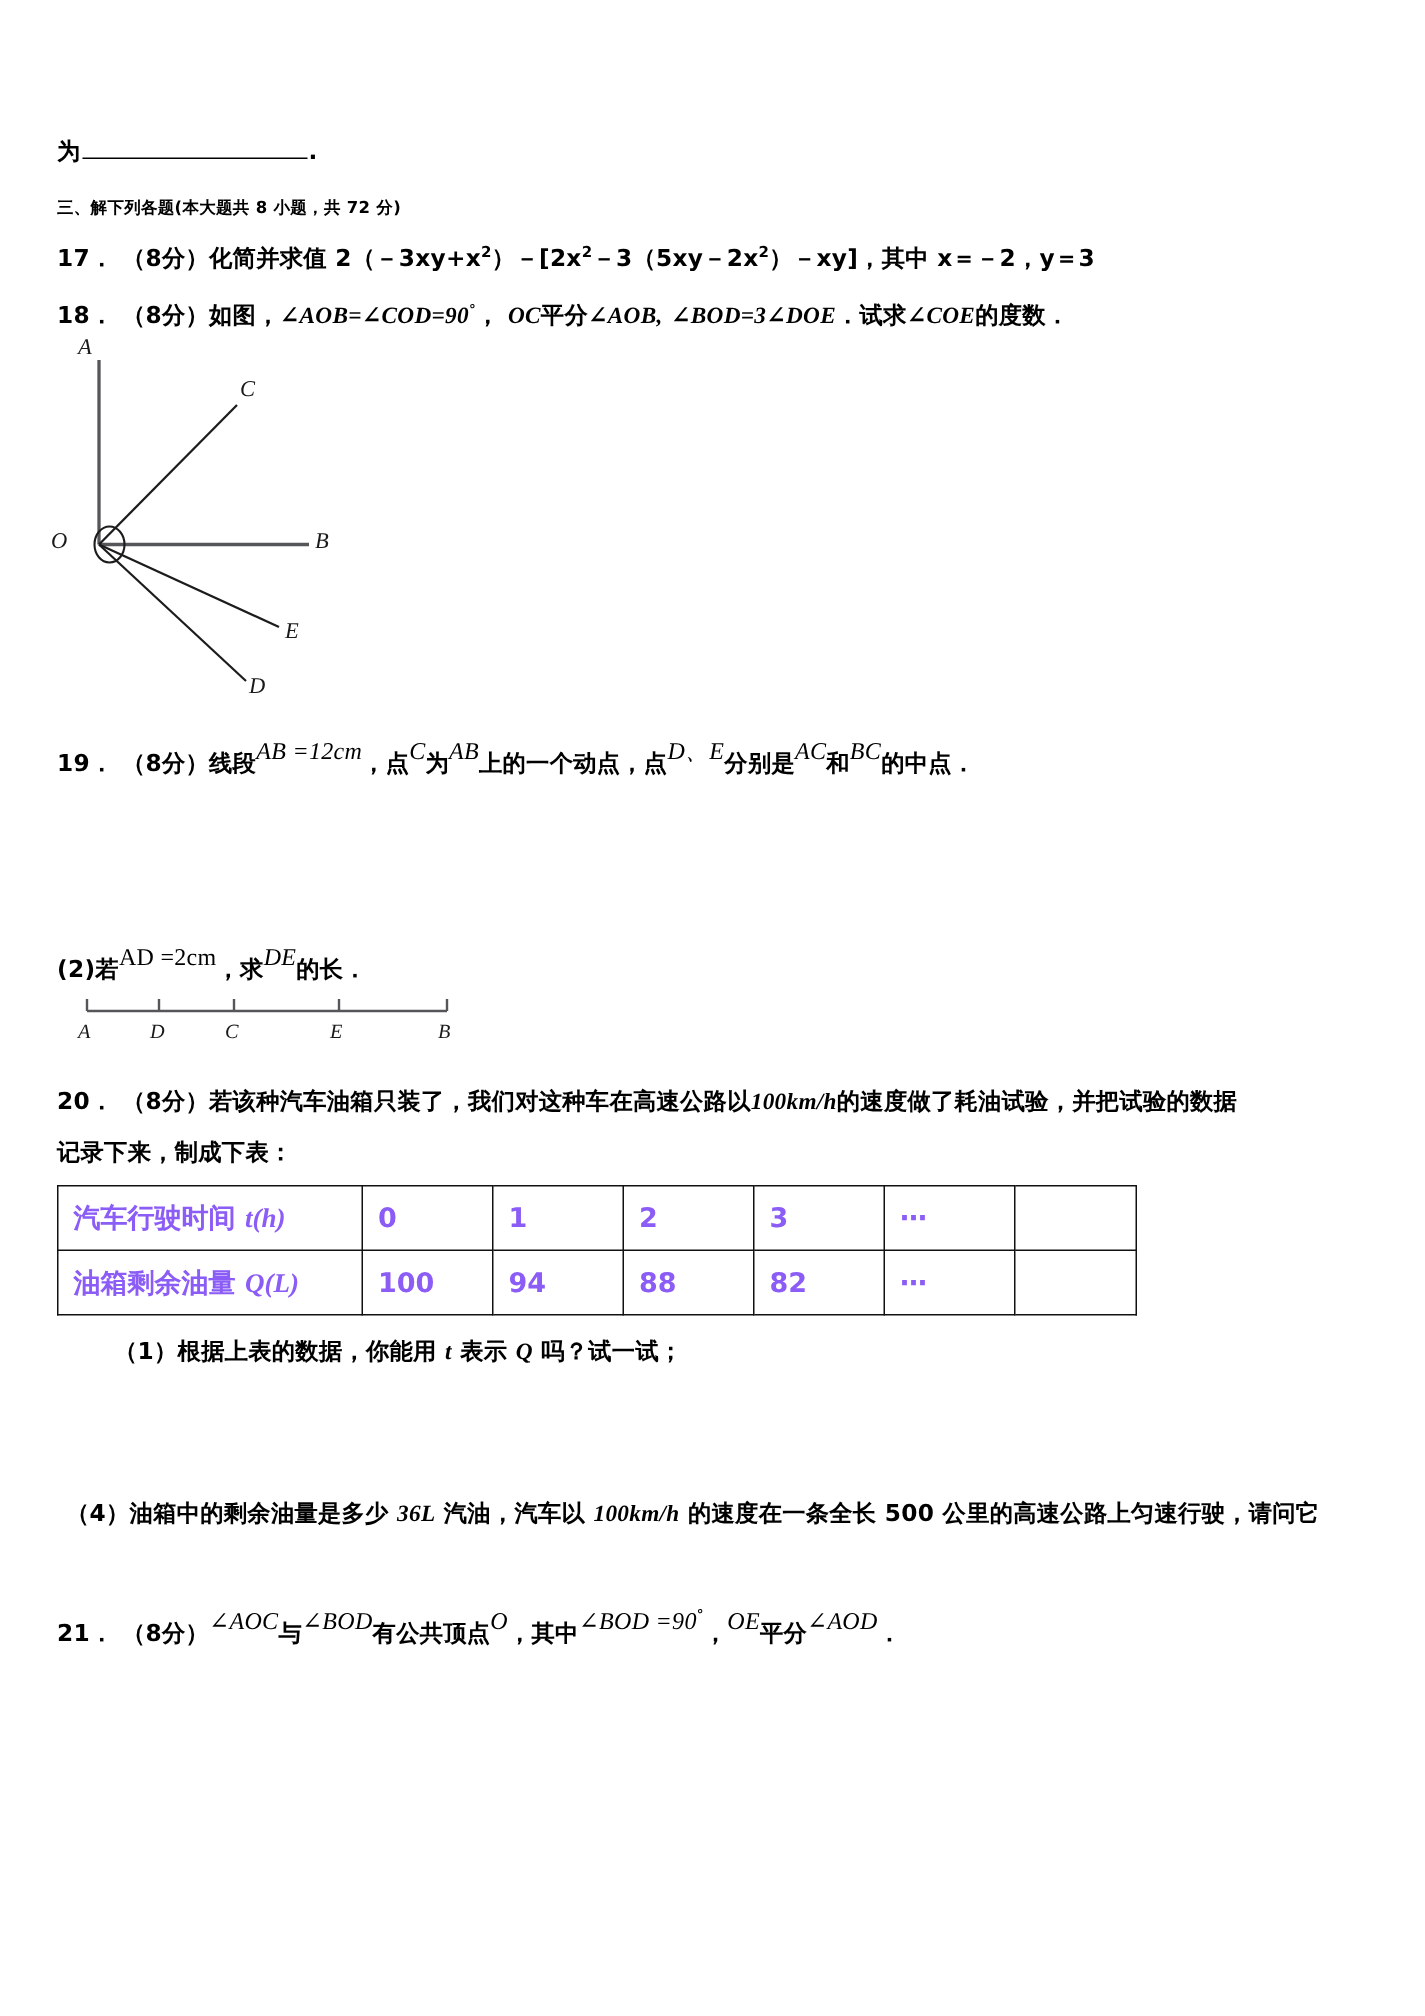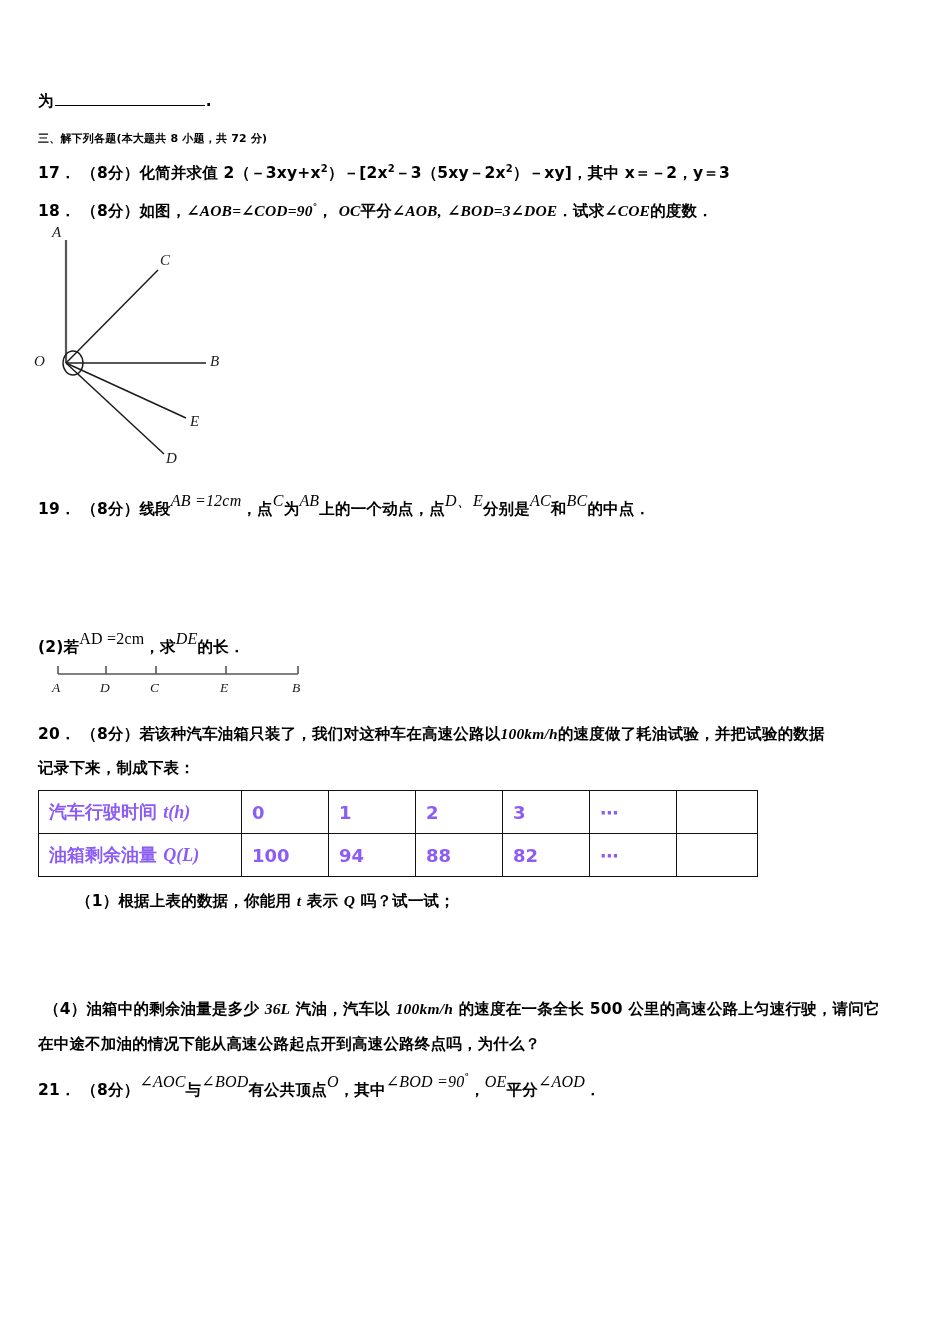--- a/index.html
+++ b/index.html
@@ -218,20 +218,19 @@
 
   <div class="line cjk" style="left:44px; top:890px;margin-left:32px;">
     <span>（1）</span><span>根据上表的数据，你能用 </span><span class="var-i">t</span><span> 表示 </span><span class="var-i">Q</span><span> 吗？试一试；</span>
   </div>
 
 
 
   <div class="line cjk" style="left:44px; top:998px;">
     <span>（4）</span><span>油箱中的剩余油量是多少 </span><span class="var-i">36L</span><span> 汽油，汽车以 </span><span class="var-i">100km/h</span><span> 的速度在一条全长 500 公里的高速公路上匀速行驶，请问它</span>
   </div>
-  <div class="line cjk" style="left:38px; top:1033px;">在中途不加油的情况下能从高速公路起点开到高速公路终点吗，为什么？</div>
 
   <div class="line cjk" style="left:38px; top:1075px;text-align:right;">
     <span>21．</span>
     <span>（8分）</span><span class="raise mathi">∠AOC</span><span>与</span><span class="raise mathi">∠BOD</span><span>有公共顶点</span><span class="raise mathi">O</span><span>，其中</span><span class="raise mathi">∠BOD =90</span><sup class="deg" style="position:relative; top:-9px;">°</sup><span>，</span><span class="raise mathi">OE</span><span>平分</span><span class="raise mathi">∠AOD</span><span>．</span>
   </div>
 
 </div>
 
 </body></html>

